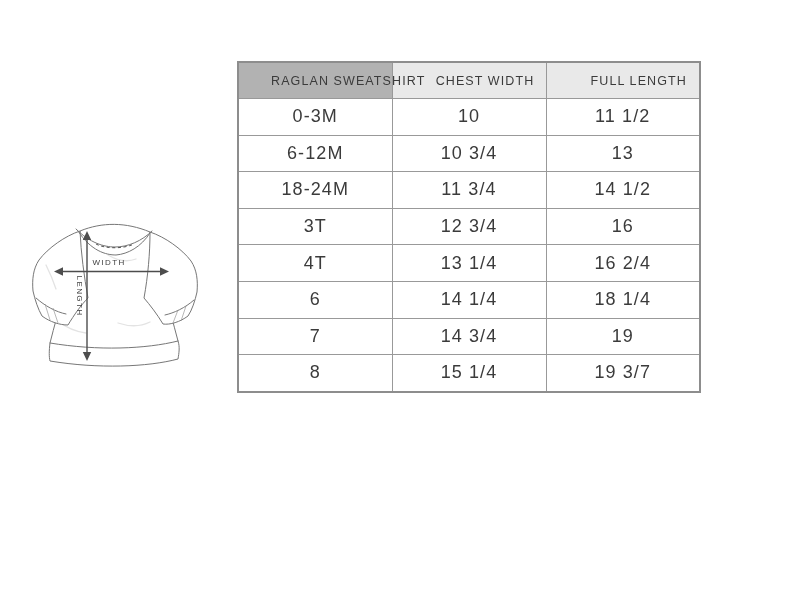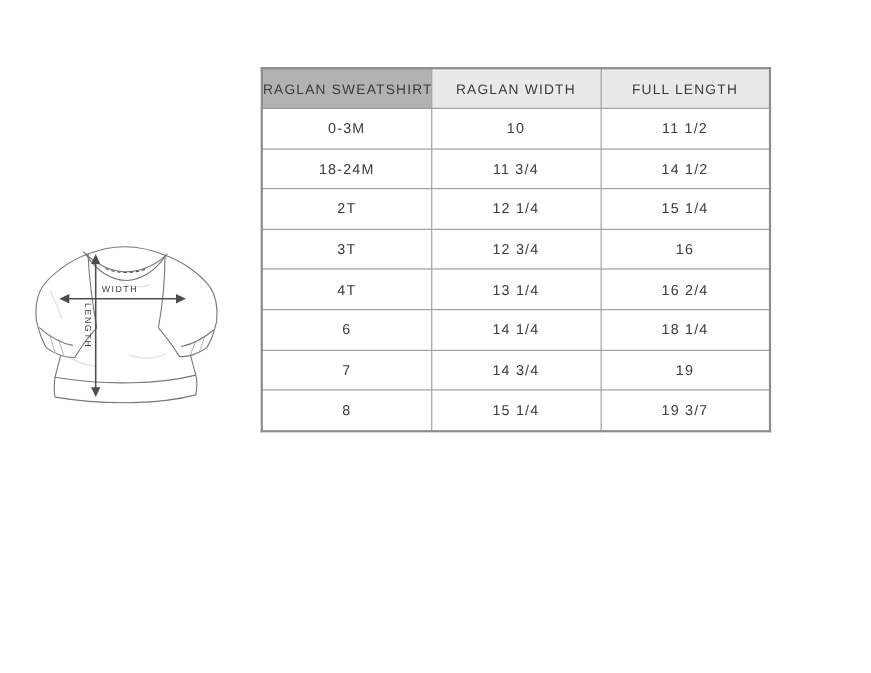--- a/index.html
+++ b/index.html
@@ -20,25 +20,25 @@
   .size-table th,.size-table td{
     border:1px solid var(--border-col);
     text-align:center;vertical-align:middle;
     color:var(--text-col);
     font-weight:normal;
     letter-spacing:1.1px;
     white-space:nowrap;
     padding:0;
   }
   .size-table th{
-    height:35px;font-size:12.5px;background:var(--header-bg);
+    height:35px;font-size:12.5px;background:var(--header-bg);padding-left:32px;
   }
   .size-table th.accent{background:var(--header-accent-bg);}
   .size-table td{
-    height:35.6px;font-size:13px;background:#ffffff;
+    height:35.6px;font-size:18px;background:#ffffff;
   }
   .illustration{
     position:absolute;left:20px;top:203px;width:198px;height:170px;
   }
   .garment-line{stroke:#777;fill:none;stroke-width:1;stroke-linecap:round;stroke-linejoin:round;}
   .garment-fill{stroke:#777;fill:#ffffff;stroke-width:1;stroke-linejoin:round;}
   .shade{stroke:#e3e3e3;fill:none;stroke-width:1.3;stroke-linecap:round;}
   .rib{stroke:#9a9a9a;fill:none;stroke-width:0.7;}
   .stitch{stroke:#3f3f3f;fill:none;stroke-width:0.9;stroke-dasharray:3 2.6;}
   .dim-line{stroke:#4d4d4d;stroke-width:1.4;fill:none;}
@@ -86,39 +86,39 @@
     <polygon class="dim-head" points="67,28 62.8,37 71.2,37"></polygon>
     <polygon class="dim-head" points="67,158 62.8,149 71.2,149"></polygon>
   </g>
   <text class="dim-text" x="57" y="93" text-anchor="middle" transform="rotate(90 57 93)">LENGTH</text>
 </svg>
 
 <table class="size-table">
   <thead>
     <tr>
       <th class="accent">RAGLAN SWEATSHIRT</th>
-      <th>RAGLAN WIDTH</th>
+      <th>CHEST WIDTH</th>
       <th>FULL LENGTH</th>
     </tr>
   </thead>
   <tbody>
       <tr>
         <td>0-3M</td>
         <td>10</td>
         <td>11 1/2</td>
       </tr>
       <tr>
+        <td>6-12M</td>
+        <td>10 3/4</td>
+        <td>13</td>
+      </tr>
+      <tr>
         <td>18-24M</td>
         <td>11 3/4</td>
         <td>14 1/2</td>
-      </tr>
-      <tr>
-        <td>2T</td>
-        <td>12 1/4</td>
-        <td>15 1/4</td>
       </tr>
       <tr>
         <td>3T</td>
         <td>12 3/4</td>
         <td>16</td>
       </tr>
       <tr>
         <td>4T</td>
         <td>13 1/4</td>
         <td>16 2/4</td>

